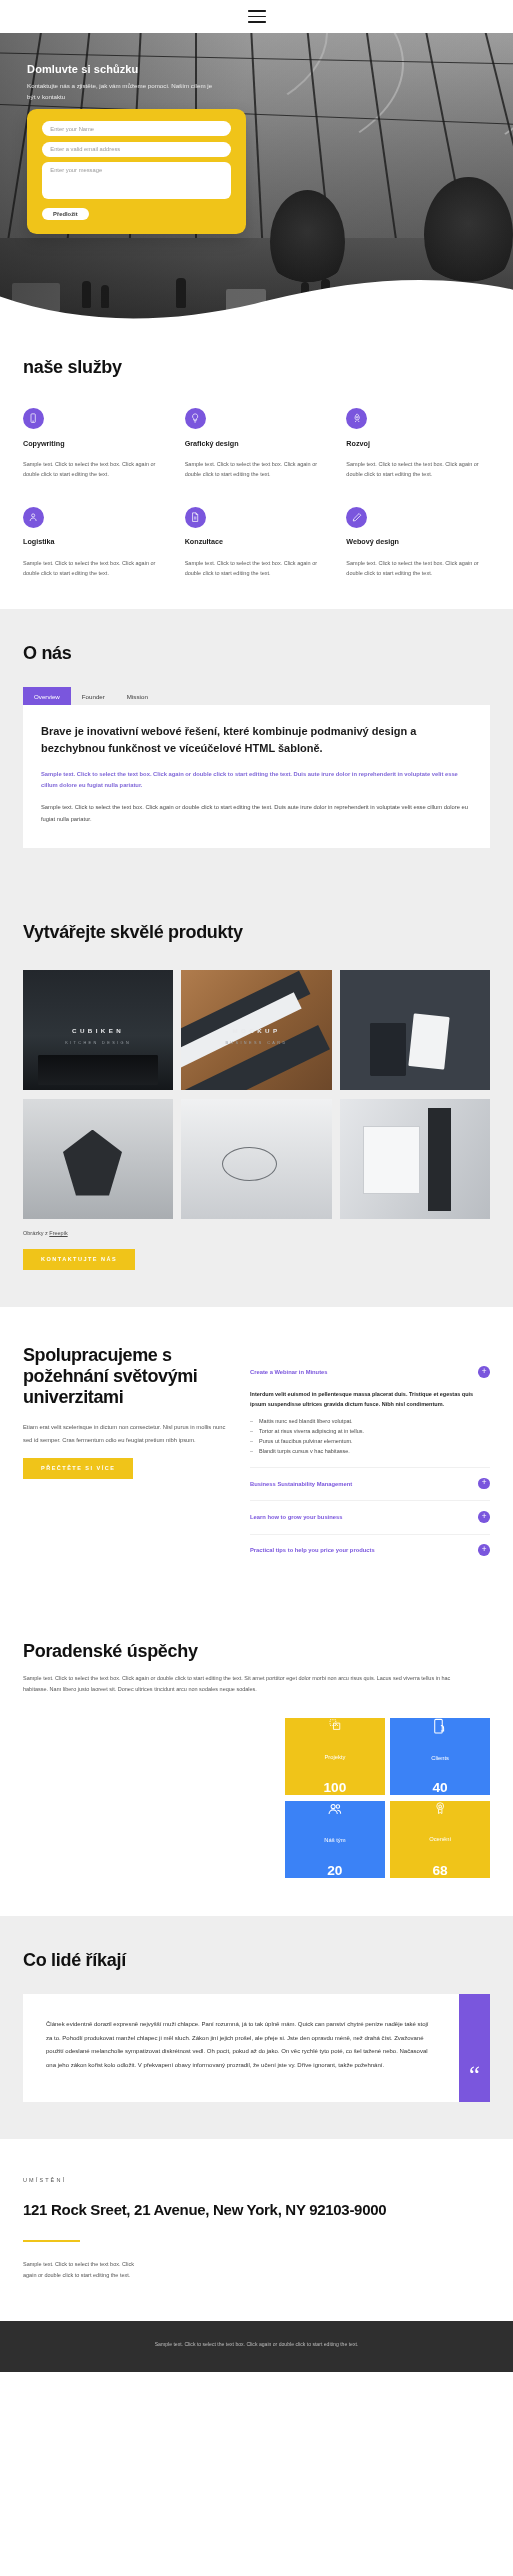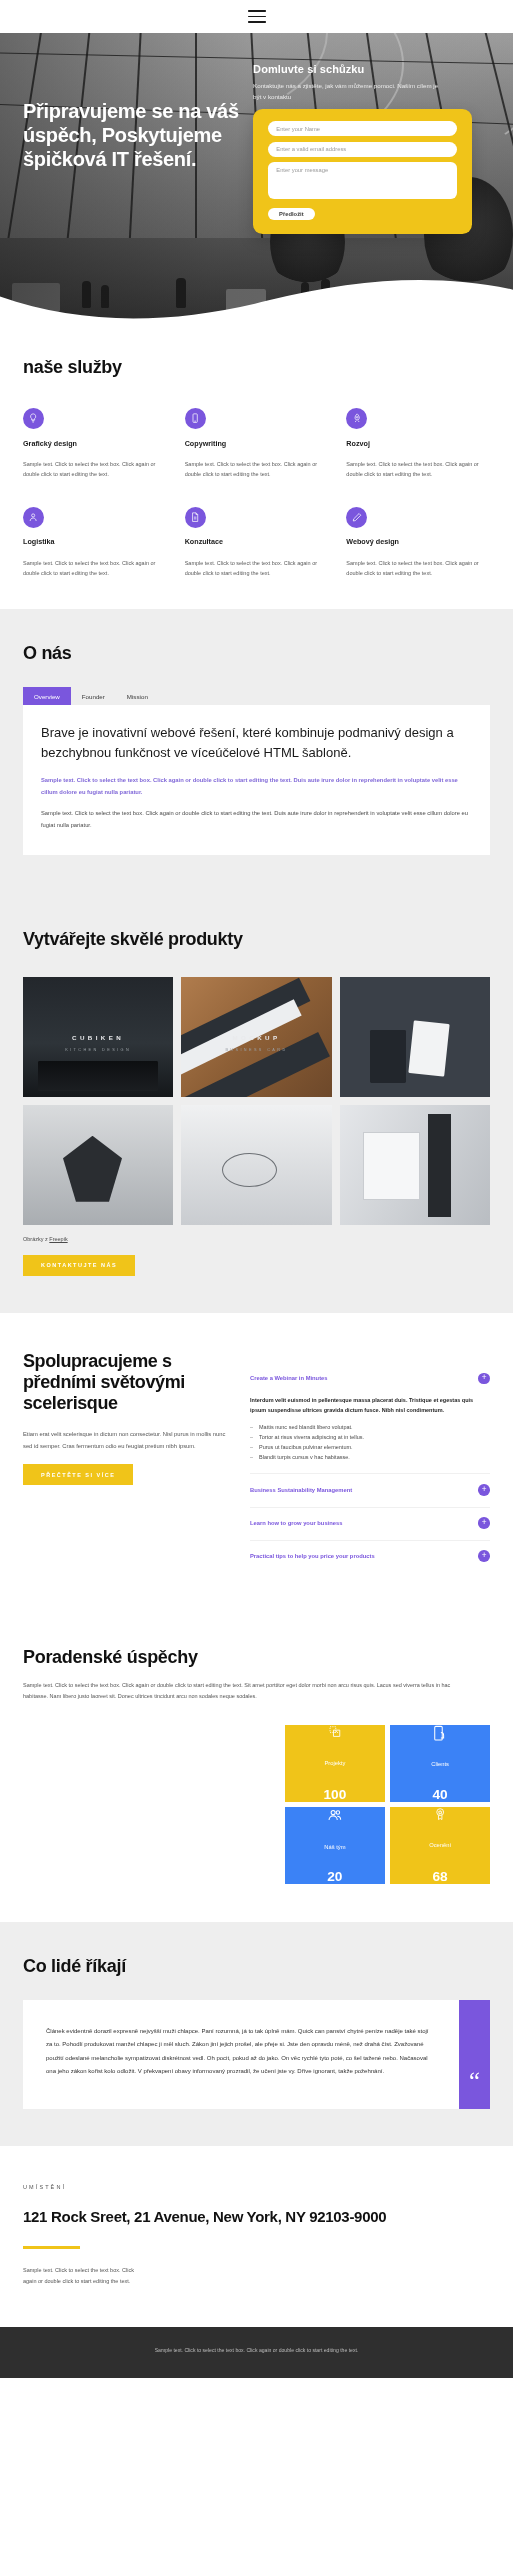--- a/index.html
+++ b/index.html
@@ -90,21 +90,21 @@
 
   
   .about { padding-top:34px; padding-bottom:38px; }
   .tabs { display:flex; margin-top:23px; }
   .tab {
     font-size:6.2px; padding:5.5px 11px; color:#3a3a3a; cursor:pointer;
     background:transparent; border:none; font-family:"Liberation Sans", sans-serif;
   }
   .tab.active { background:#7a56dd; color:#ffffff; font-weight:500; }
   .tab-panel { background:#ffffff; padding:18px 18px 23px 18px; }
-  .tab-lead { font-size:13px; font-weight:400; line-height:1.55; color:#1a1a1a; }
+  .tab-lead { font-size:11px; font-weight:700; line-height:1.55; color:#1a1a1a; }
   .tab-accent { margin-top:11.6px; font-size:5.8px; line-height:2.0; color:#8068d8; font-weight:600; }
   .tab-body { margin-top:10.3px; font-size:5.8px; line-height:2.0; color:#4a4a4a; }
 
   
   .products { padding-top:36px; padding-bottom:37px; }
   .prod-grid { display:grid; grid-template-columns:repeat(3,1fr); gap:8.2px; margin-top:27px; }
   .thumb { height:120px; background:#2c3137; position:relative; overflow:hidden; }
   .thumb-label { position:absolute; left:0; right:0; top:50%; transform:translateY(-50%); text-align:center;
     color:#e9eaec; font-size:6.2px; letter-spacing:3.4px; font-weight:600; }
   .thumb-sub { position:absolute; left:0; right:0; top:calc(50% + 11px); text-align:center;
@@ -224,21 +224,20 @@
       <div class="person" style="left:321px; width:9px; height:29px;"></div>
       <div class="person" style="left:369px; width:7.5px; height:22px;"></div>
       <div class="hero-fade"></div>
     </div>
 
     <svg class="hero-wave" viewBox="0 0 750 90" preserveAspectRatio="none" width="516" height="62">
       <path d="M0,54 C120,96 250,96 392,60 C520,28 640,20 754,46 L754,92 L0,92 Z" fill="#ffffff"></path>
     </svg>
 
     <div class="hero-inner">
-      <h1 class="hero-title">Připravujeme se na váš úspěch, Poskytujeme špičková IT řešení.</h1>
 
       <div class="hero-right">
         <div class="hero-sub-title">Domluvte si schůzku</div>
         <div class="hero-sub-text">Kontaktujte nás a zjistěte, jak vám můžeme pomoci. Naším cílem je být v kontaktu</div>
 
         <div class="contact-card">
           <div class="field">Enter your Name</div>
           <div class="field">Enter a valid email address</div>
           <div class="field area">Enter your message</div>
           <button class="submit-btn">Předložit</button>
@@ -247,35 +246,35 @@
     </div>
   </section>
 
   <section class="sec sec-white services">
     <h2 class="section-title">naše služby</h2>
     <div class="svc-grid">
 
       <div>
         <div class="svc-icon">
           <svg viewBox="0 0 24 24" fill="none" stroke="currentColor" stroke-width="1.7">
-              <path d="M9 18h6M10 21h4M12 2a6 6 0 0 0-3.5 10.9V16h7v-3.1A6 6 0 0 0 12 2z"></path>
-            </svg>
-        </div>
-        <div class="svc-name">Grafický design</div>
-        <div class="svc-text">Sample text. Click to select the text box. Click again or double click to start editing the text.</div>
-      </div>
-
-      <div>
-        <div class="svc-icon">
-          <svg viewBox="0 0 24 24" fill="none" stroke="currentColor" stroke-width="1.7">
               <rect x="7" y="2" width="10" height="20" rx="2"></rect>
               <line x1="10" y1="19" x2="14" y2="19"></line>
             </svg>
         </div>
         <div class="svc-name">Copywriting</div>
+        <div class="svc-text">Sample text. Click to select the text box. Click again or double click to start editing the text.</div>
+      </div>
+
+      <div>
+        <div class="svc-icon">
+          <svg viewBox="0 0 24 24" fill="none" stroke="currentColor" stroke-width="1.7">
+              <path d="M9 18h6M10 21h4M12 2a6 6 0 0 0-3.5 10.9V16h7v-3.1A6 6 0 0 0 12 2z"></path>
+            </svg>
+        </div>
+        <div class="svc-name">Grafický design</div>
         <div class="svc-text">Sample text. Click to select the text box. Click again or double click to start editing the text.</div>
       </div>
 
       <div>
         <div class="svc-icon">
           <svg viewBox="0 0 24 24" fill="none" stroke="currentColor" stroke-width="1.7">
               <path d="M12 2c3.5 3 5 6.5 5 10l-2.5 4h-5L7 12c0-3.5 1.5-7 5-10z"></path>
               <circle cx="12" cy="10" r="1.8"></circle>
               <path d="M9.5 18l-2 3M14.5 18l2 3"></path>
             </svg>
@@ -369,21 +368,21 @@
     </div>
 
     <div class="credit">
       <span>Obrázky z </span><a href="#">Freepik</a>
     </div>
     <button class="btn-yellow">KONTAKTUJTE NÁS</button>
   </section>
 
   <section class="sec sec-white uni">
     <div class="uni-left">
-      <h2 class="uni-title">Spolupracujeme s předními světovými scelerisque</h2>
+      <h2 class="uni-title">Spolupracujeme s požehnání světovými univerzitami</h2>
       <div class="uni-text">Etiam erat velit scelerisque in dictum non consectetur. Nisl purus in mollis nunc sed id semper. Cras fermentum odio eu feugiat pretium nibh ipsum.</div>
       <button class="btn-yellow">PŘEČTĚTE SI VÍCE</button>
     </div>
 
     <div class="uni-right">
       <div class="acc-item">
         <div class="acc-head">
           <div class="acc-title">Create a Webinar in Minutes</div>
           <div class="acc-plus">+</div>
         </div>

